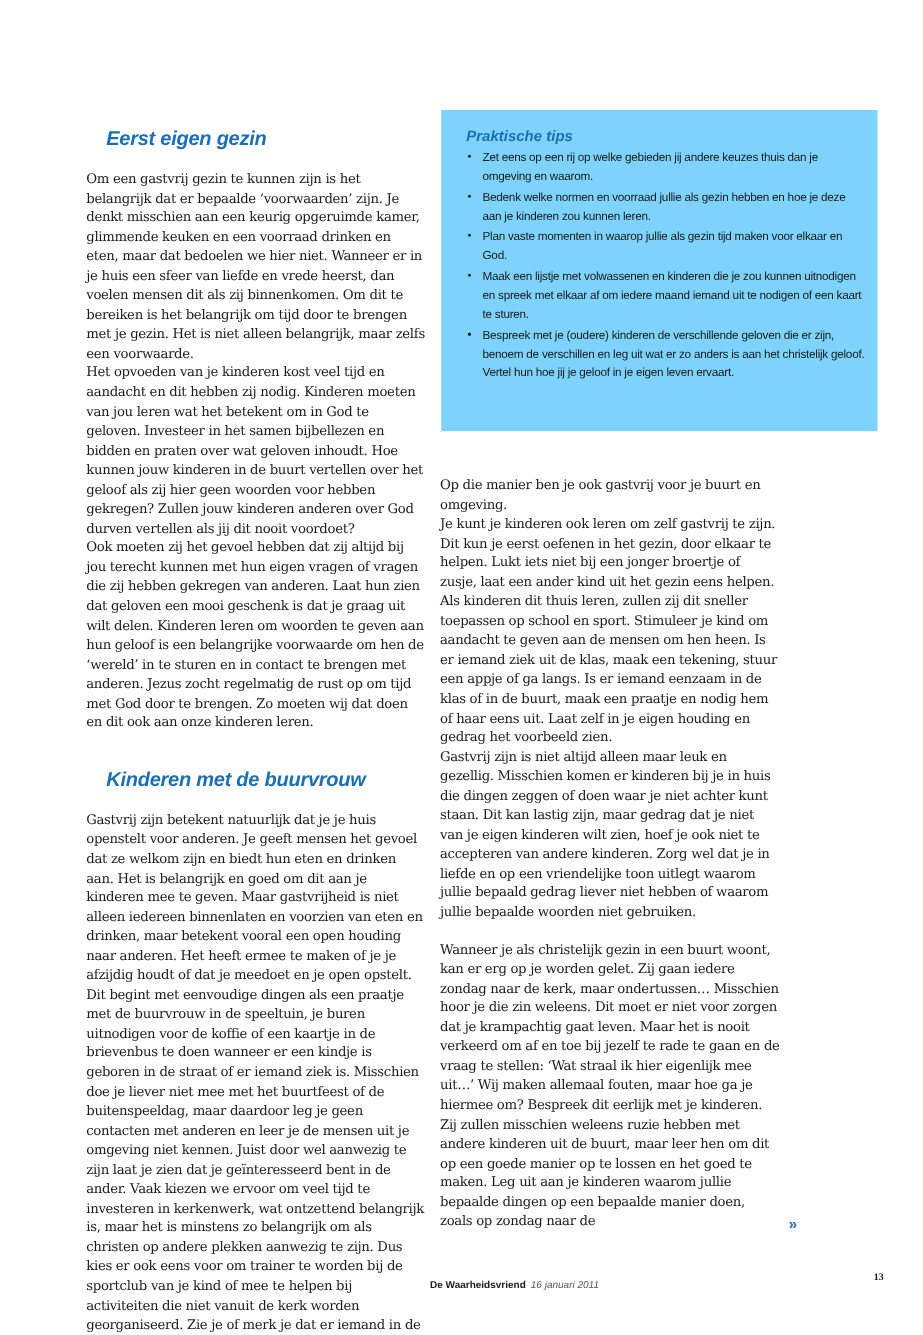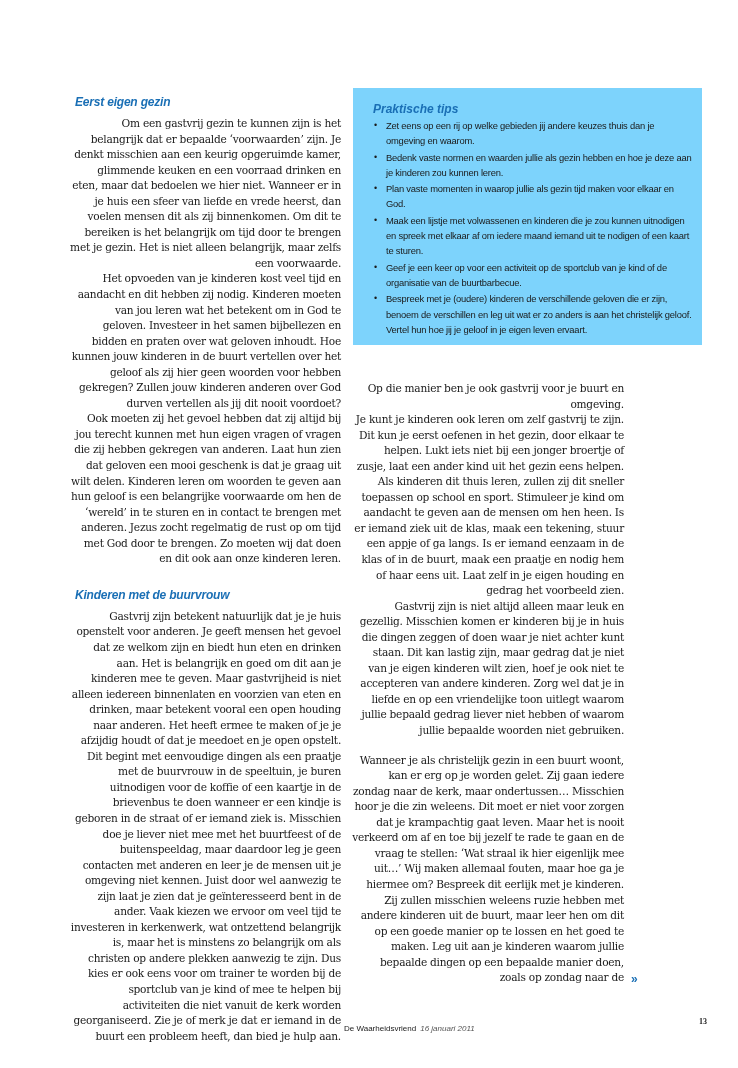--- a/index.html
+++ b/index.html
@@ -3,26 +3,26 @@
 <meta charset="utf-8">
 <style>
   html, body { margin: 0; padding: 0; background: #ffffff; }
   body { width: 738px; height: 1068px; position: relative; overflow: hidden; }
   .page { position: absolute; left: 0; top: 0; width: 738px; height: 1068px; background: #fff; }
   .col-left { position: absolute; left: 69px; top: 88px; width: 272px; }
   .col-right { position: absolute; left: 352px; top: 381px; width: 272px; }
   .body-text {
     font-family: "DejaVu Serif", "Liberation Serif", serif;
     font-size: 10.6px; line-height: 15.55px; color: #1a1a1a;
-    margin: 0; letter-spacing: -0.25px; text-align: right;
+    margin: 0; letter-spacing: -0.25px; text-align: left;
   }
   .heading {
     font-family: "Liberation Sans", "DejaVu Sans", sans-serif;
-    font-style: italic; font-weight: bold; font-size: 12px; line-height: 16px;
-    color: #1a6fb5; margin: 6px; letter-spacing: -0.2px;
+    font-style: italic; font-weight: bold; font-size: 16px; line-height: 16px;
+    color: #1a6fb5; margin: 16px; letter-spacing: -0.2px;
   }
   .gap { height: 14px; }
   .tips-box { position: absolute; left: 353px; top: 88px; width: 349px; height: 257px; background: #7dd3fc; }
   .tips-inner { position: absolute; left: 20px; top: 13px; width: 320px; }
   .tips-heading {
     font-family: "Liberation Sans", "DejaVu Sans", sans-serif;
     font-style: italic; font-weight: bold; font-size: 12px; line-height: 16px;
     color: #1a6fb5; margin: 0 0 1px 0;
   }
   .tips-list { list-style: none; margin: 0; padding: 0; }
@@ -31,21 +31,21 @@
     font-family: "Liberation Sans", "DejaVu Sans", sans-serif;
     font-size: 9.4px; line-height: 15.3px; color: #1a1a1a; letter-spacing: -0.2px;
     margin-bottom: 1px;
   }
   .bullet { position: absolute; left: 1px; top: 0; font-size: 9px; }
   .continue-mark {
     position: absolute; left: 631px; top: 972px;
     font-family: "Liberation Sans", sans-serif; font-weight: bold; font-size: 12px; color: #1a6fb5;
   }
   .footer { position: absolute; left: 309px; top: 1017px; width: 398px; height: 14px; }
-  .footer-pub { font-family: "Liberation Sans", sans-serif; font-weight: normal; font-size: 8px; color: #1a1a1a; padding-left: 35px; }
+  .footer-pub { font-family: "Liberation Sans", sans-serif; font-weight: bold; font-size: 8px; color: #1a1a1a; padding-left: 35px; }
   .footer-date { font-family: "Liberation Sans", sans-serif; font-style: italic; font-size: 8px; color: #555; margin-left: 4px; }
   .footer-page { position: absolute; right: 0; top: 0; font-family: Liberation Serif, serif; font-weight: bold; font-size: 8px; color: #1a1a1a; margin-left: 17px; }
 </style>
 </head>
 <body>
 
 <div class="page">
 
   <div class="col-left">
     <h3 class="heading">Eerst eigen gezin</h3>
@@ -55,24 +55,24 @@
     <div class="gap"></div>
     <h3 class="heading">Kinderen met de buurvrouw</h3>
     <p class="body-text">Gastvrij zijn betekent natuurlijk dat je je huis openstelt voor anderen. Je geeft mensen het gevoel dat ze welkom zijn en biedt hun eten en drinken aan. Het is belangrijk en goed om dit aan je kinderen mee te geven. Maar gastvrijheid is niet alleen iedereen binnenlaten en voorzien van eten en drinken, maar betekent vooral een open houding naar anderen. Het heeft ermee te maken of je je afzijdig houdt of dat je meedoet en je open opstelt. Dit begint met eenvoudige dingen als een praatje met de buurvrouw in de speeltuin, je buren uitnodigen voor de koffie of een kaartje in de brievenbus te doen wanneer er een kindje is geboren in de straat of er iemand ziek is. Misschien doe je liever niet mee met het buurtfeest of de buitenspeeldag, maar daardoor leg je geen contacten met anderen en leer je de mensen uit je omgeving niet kennen. Juist door wel aanwezig te zijn laat je zien dat je geïnteresseerd bent in de ander. Vaak kiezen we ervoor om veel tijd te investeren in kerkenwerk, wat ontzettend belangrijk is, maar het is minstens zo belangrijk om als christen op andere plekken aanwezig te zijn. Dus kies er ook eens voor om trainer te worden bij de sportclub van je kind of mee te helpen bij activiteiten die niet vanuit de kerk worden georganiseerd. Zie je of merk je dat er iemand in de buurt een probleem heeft, dan bied je hulp aan.</p>
   </div>
 
   <div class="tips-box">
     <div class="tips-inner">
       <h3 class="tips-heading">Praktische tips</h3>
       <ul class="tips-list">
         <li><span class="bullet">•</span><span>Zet eens op een rij op welke gebieden jij andere keuzes thuis dan je omgeving en waarom.</span></li>
-        <li><span class="bullet">•</span><span>Bedenk vaste normen en waarden jullie als gezin hebben en hoe je deze aan je kinderen zou kunnen leren.</span></li>
+        <li><span class="bullet">•</span><span>Bedenk welke normen en voorraad jullie als gezin hebben en hoe je deze aan je kinderen zou kunnen leren.</span></li>
         <li><span class="bullet">•</span><span>Plan vaste momenten in waarop jullie als gezin tijd maken voor elkaar en God.</span></li>
         <li><span class="bullet">•</span><span>Maak een lijstje met volwassenen en kinderen die je zou kunnen uitnodigen en spreek met elkaar af om iedere maand iemand uit te nodigen of een kaart te sturen.</span></li>
-        <li><span class="bullet">•</span><span>Geef je een keer op voor een activiteit op de sportclub van je kind of de organisatie van de buurtbarbecue.</span></li>
+        <li><span class="bullet">•</span></li>
         <li><span class="bullet">•</span><span>Bespreek met je (oudere) kinderen de verschillende geloven die er zijn, benoem de verschillen en leg uit wat er zo anders is aan het christelijk geloof. Vertel hun hoe jij je geloof in je eigen leven ervaart.</span></li>
       </ul>
     </div>
   </div>
 
   <div class="col-right">
     <p class="body-text">Op die manier ben je ook gastvrij voor je buurt en omgeving.</p>
     <p class="body-text">Je kunt je kinderen ook leren om zelf gastvrij te zijn. Dit kun je eerst oefenen in het gezin, door elkaar te helpen. Lukt iets niet bij een jonger broertje of zusje, laat een ander kind uit het gezin eens helpen. Als kinderen dit thuis leren, zullen zij dit sneller toepassen op school en sport. Stimuleer je kind om aandacht te geven aan de mensen om hen heen. Is er iemand ziek uit de klas, maak een tekening, stuur een appje of ga langs. Is er iemand eenzaam in de klas of in de buurt, maak een praatje en nodig hem of haar eens uit. Laat zelf in je eigen houding en gedrag het voorbeeld zien.</p>
     <p class="body-text">Gastvrij zijn is niet altijd alleen maar leuk en gezellig. Misschien komen er kinderen bij je in huis die dingen zeggen of doen waar je niet achter kunt staan. Dit kan lastig zijn, maar gedrag dat je niet van je eigen kinderen wilt zien, hoef je ook niet te accepteren van andere kinderen. Zorg wel dat je in liefde en op een vriendelijke toon uitlegt waarom jullie bepaald gedrag liever niet hebben of waarom jullie bepaalde woorden niet gebruiken.</p>
     <div class="gap"></div>

